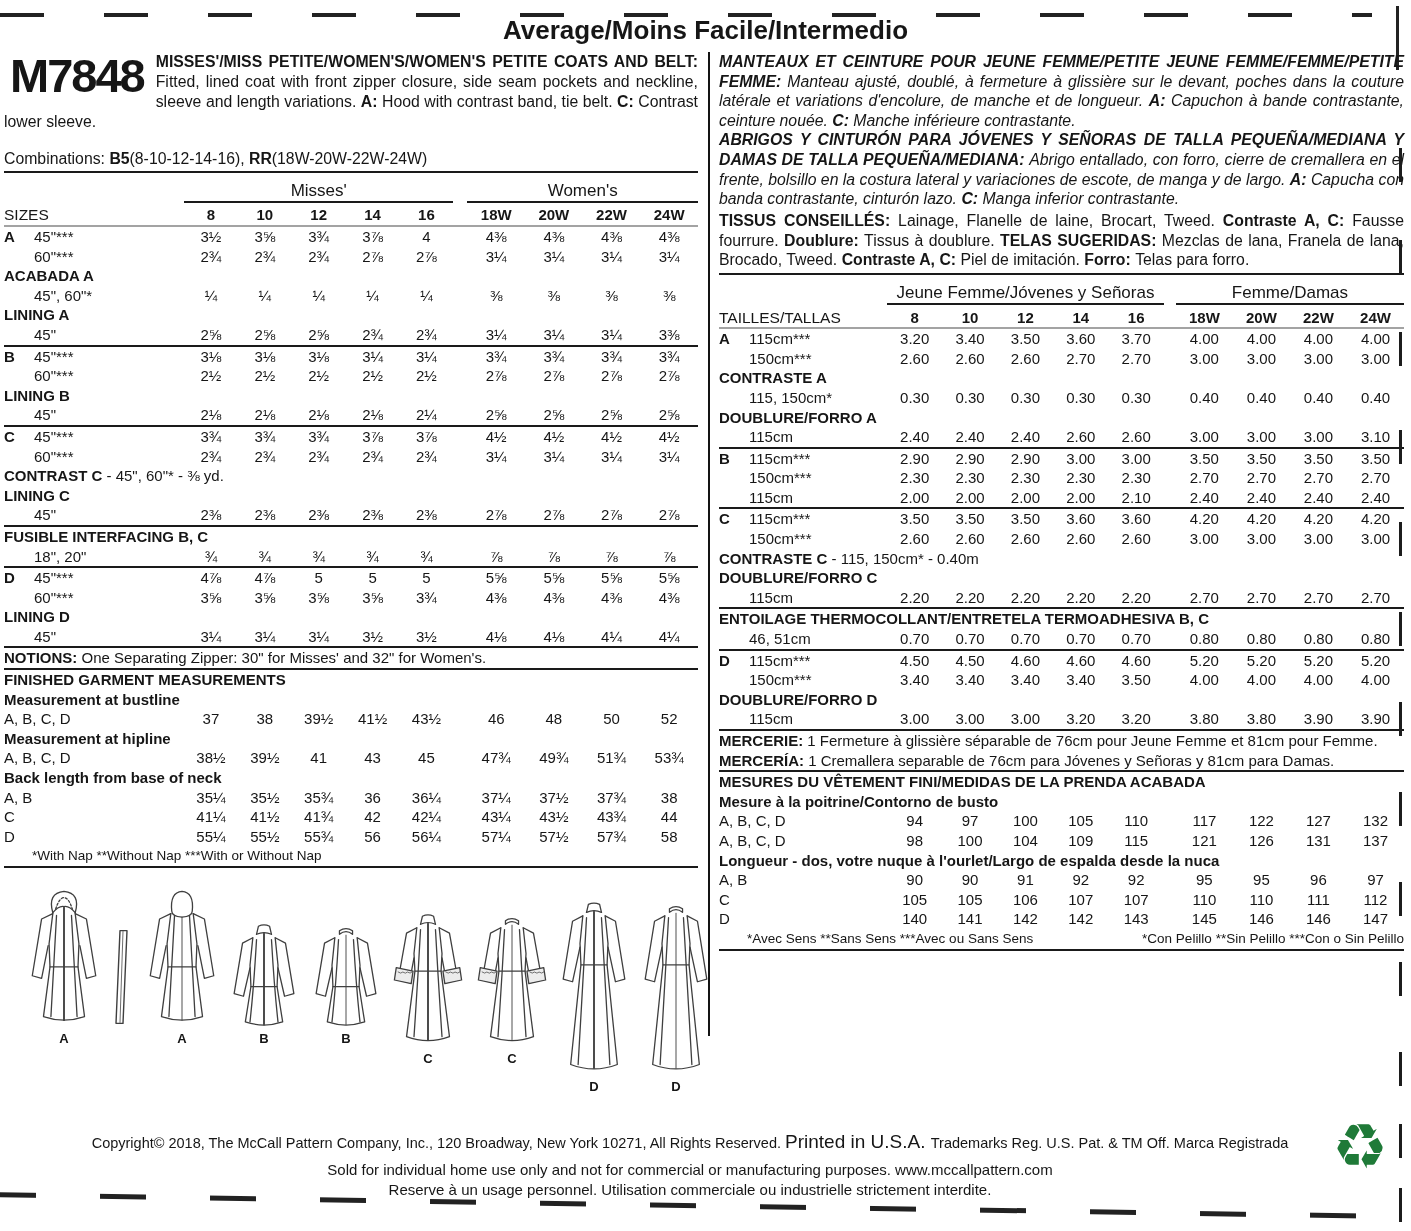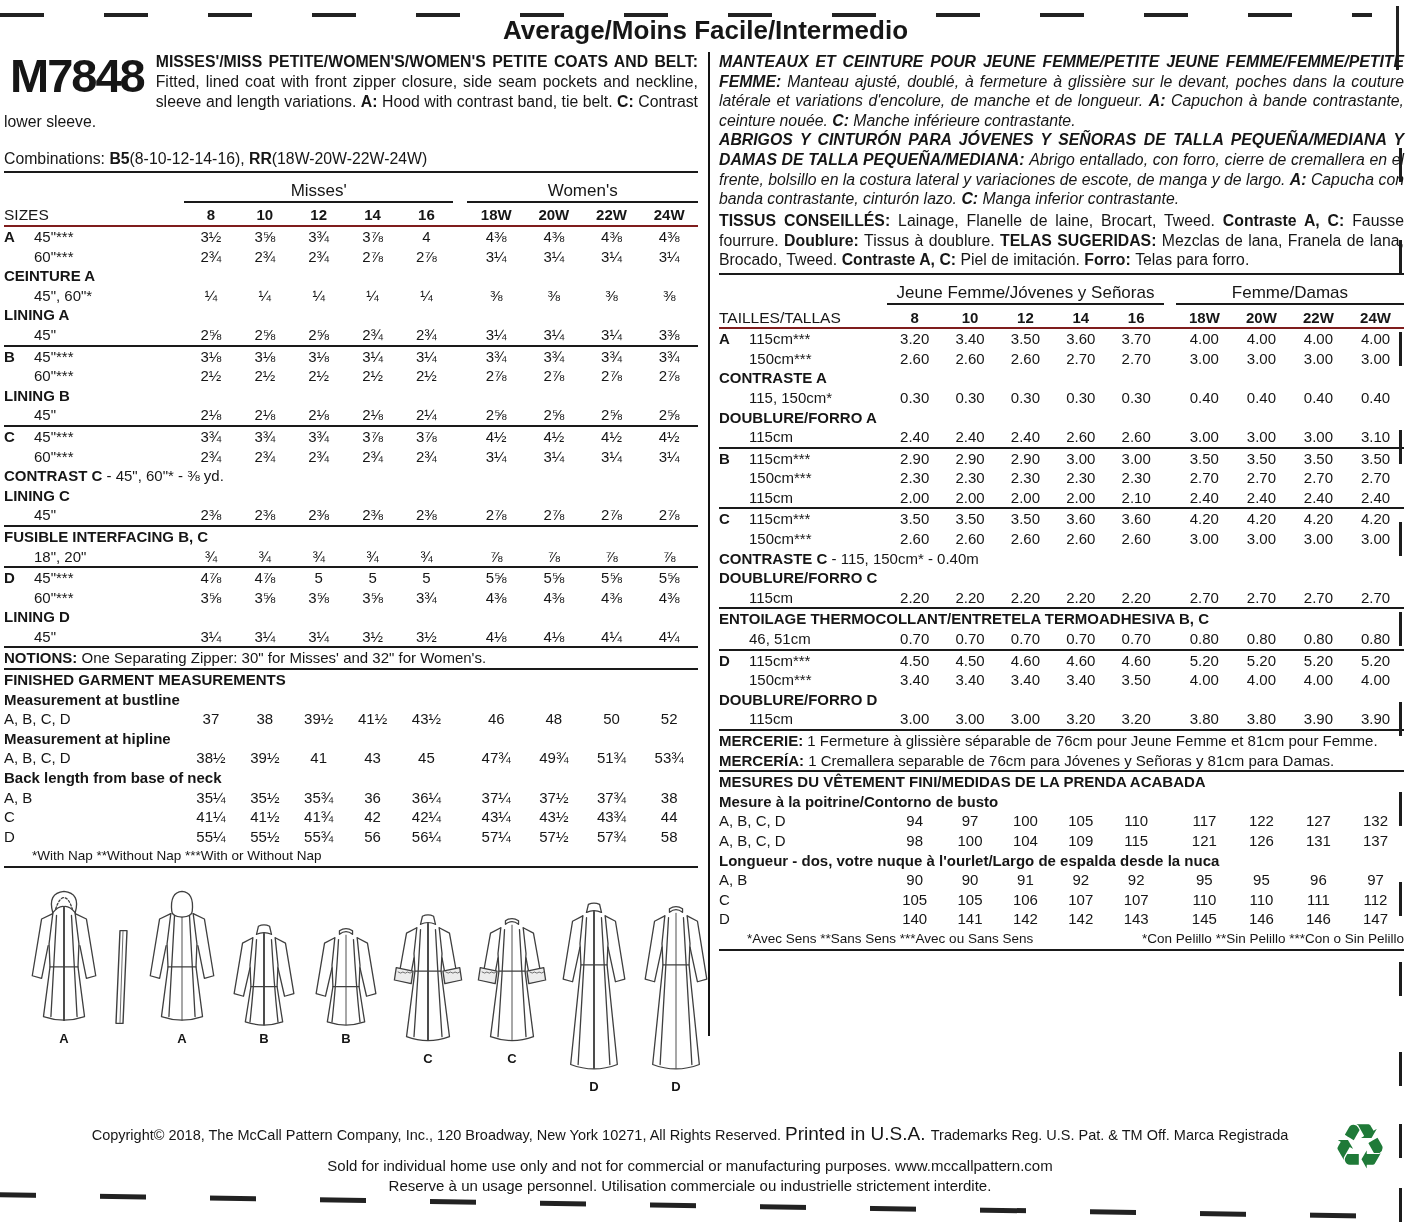--- a/index.html
+++ b/index.html
@@ -42,31 +42,31 @@
   .lab.sub{padding-left:30px;}
   .sec-label{grid-column:1/-1;font-weight:bold;}
   .span-all{grid-column:1/-1;}
   .note-cell{padding-left:28px;font-size:13.5px;}
   .note2-cell{display:flex;justify-content:space-between;font-size:13.5px;padding-left:28px;}
   .ra{border-top:2px solid #1a1a1a;}
   .rows-box{border-bottom:2px solid #1a1a1a;}
   .thead-groups{align-items:end;min-height:21px;}
   .group{text-align:center;border-bottom:2px solid #1a1a1a;font-size:17px;line-height:20px;}
   .g1{grid-column:2/7;} .g2{grid-column:8/12;}
-  .thead-sizes{border-bottom:2px solid #7f1d1d;min-height:22px;}
+  .thead-sizes{border-bottom:2px solid #a3a3a3;min-height:22px;}
   .thead-sizes .val{font-weight:bold;}
   .thead-sizes .lab{font-size:15.5px;}
   
   .drawings{position:absolute;left:8px;top:885px;width:700px;height:245px;}
   .fig{position:absolute;text-align:center;}
   .fig svg{display:block;}
   .vlabel{font-size:13px;font-weight:bold;margin-top:2px;}
   
   .footer{position:absolute;left:40px;top:1116px;width:1300px;text-align:center;}
-  .f1{font-size:14.5px;line-height:36px;}
+  .f1{font-size:14.5px;line-height:28px;margin-top:12px;}
   .f1 .big{font-size:19px;}
   .f2{font-size:15px;margin-top:4px;}
   .f3{font-size:15px;margin-top:3px;}
   .recycle{position:absolute;left:1332px;top:1112px;font-size:62px;line-height:70px;
     color:#1f7a38;font-family:"DejaVu Sans",sans-serif;font-weight:bold;}
   .coat-stroke{stroke:#3f3f3f;stroke-width:1.4;fill:none;stroke-linejoin:round;stroke-linecap:round;}
 </style>
 </head>
 <body>
 
@@ -127,21 +127,21 @@
             <div class="val">2¾</div>
             <div class="val">2⅞</div>
             <div class="val">2⅞</div>
             <div class="gapcell"></div>
             <div class="val">3¼</div>
             <div class="val">3¼</div>
             <div class="val">3¼</div>
             <div class="val">3¼</div>
           </div>
           <div class="trow t-sec">
-            <div class="sec-label">CEINTURE A</div>
+            <div class="sec-label">ACABADA A</div>
           </div>
           <div class="trow t-sub">
             <div class="lab sub"><span>45", 60"*</span></div>
             <div class="val">¼</div>
             <div class="val">¼</div>
             <div class="val">¼</div>
             <div class="val">¼</div>
             <div class="val">¼</div>
             <div class="gapcell"></div>
             <div class="val">⅜</div>

